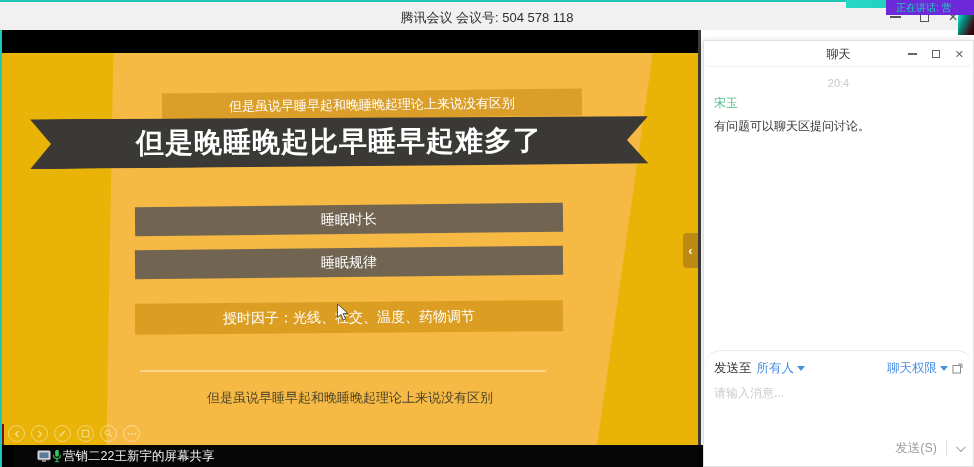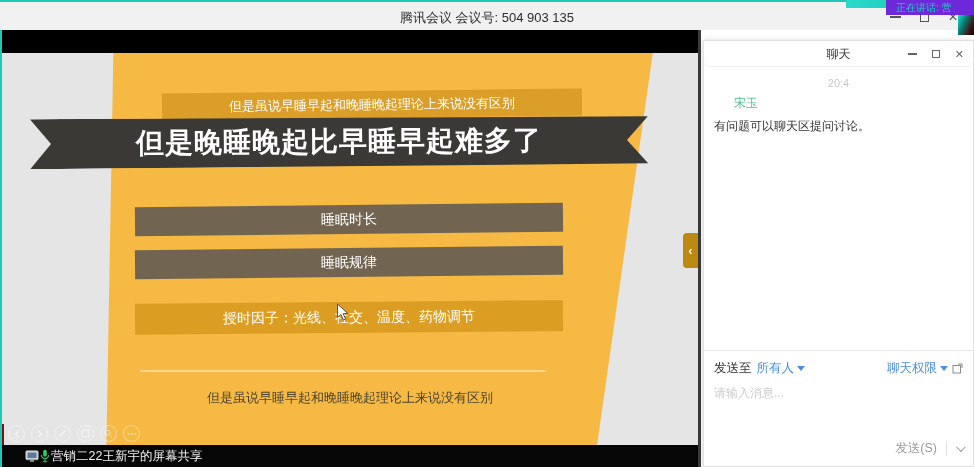--- a/index.html
+++ b/index.html
@@ -25,21 +25,21 @@
     background:linear-gradient(115deg,#15dcca 15%,#0a7e72 45%,#3d0d12 80%,#1a0506);
     z-index:4; }
   .speaking-badge { position:absolute; top:0; right:0; width:88px; height:15px;
     background:#6d28d9; color:#1fd0ba; font-size:10px; line-height:15px;
     padding-left:10px; white-space:nowrap; overflow:hidden; z-index:5; }
 
   
   .share-area { position:absolute; left:0; top:30px; width:701px; height:437px;
     background:#000; border-left:2px solid #1ec9b7; border-right:3px solid #3c3c3c; }
   .slide { position:absolute; left:0; top:23px; width:696px; height:392px;
-    background:#e5e5e5; overflow:hidden; }
+    background:#eab308; overflow:hidden; }
   .slide-light { position:absolute; inset:0; background:#f6b944;
     clip-path:polygon(16% 0, 93.5% 0, 85.5% 100%, 15% 100%); }
 
   .banner-small { position:absolute; left:160px; top:38px; width:420px; height:27px;
     background:#db9e29; transform:rotate(-0.7deg); display:flex; align-items:center;
     justify-content:center; color:#fff; font-size:13px; }
   .ribbon { position:absolute; left:28px; top:64px; width:618px; height:50px;
     background:#3b3936; transform:rotate(-0.4deg);
     clip-path:polygon(0% 0%, 100% 3%, 96.6% 50%, 100% 97%, 0% 100%, 3.4% 50%);
     display:flex; align-items:center; justify-content:center;
@@ -66,42 +66,42 @@
 
   .red-edge { position:absolute; left:0; bottom:0; width:2px; height:21px; background:#7c1212; }
 
   .collapse-handle { position:absolute; right:0; top:180px; width:15px; height:35px;
     background:#bc8a12; border-radius:4px 0 0 4px; display:flex; align-items:center;
     justify-content:center; color:#fdf3dd; font-size:13px; font-weight:bold; }
 
   .cursor-arrow { position:absolute; left:334px; top:250px; z-index:6; }
 
   
-  .status-bar { position:absolute; left:0; bottom:0; width:100%; height:22px;
+  .status-bar { position:absolute; left:12px; bottom:0; width:100%; height:22px;
     background:#060606; display:flex; align-items:center; padding-left:23px; gap:1px; }
   .status-label { color:#f3f3f3; font-size:12.5px; }
 
   
   .chat-window { position:absolute; left:703px; top:40px; width:271px; height:427px;
     background:#fff; border:1px solid #e1e1e1; box-shadow:0 1px 6px rgba(0,0,0,0.18); }
   .chat-titlebar { position:relative; height:26px; border-bottom:1px solid #efefef;border-radius:7px; }
   .chat-title { text-align:center; line-height:26px; font-size:12px; color:#333; }
   .chat-controls { position:absolute; right:9px; top:0; height:26px; display:flex;
     align-items:center; gap:15px; }
   .cglyph-min { width:9px; height:1.5px; background:#666; }
   .cglyph-max { width:8px; height:8px; border:1px solid #666; }
   .cglyph-close { font-size:11px; color:#666; line-height:1; }
 
   .chat-timestamp { margin-top:10px; text-align:center; font-size:11px; color:#c9c9c9; }
   .chat-message { padding:6px 10px 0 10px; }
-  .chat-sender { font-size:12px; color:#4fc08a;margin-left:20px; }
+  .chat-sender { font-size:12px; color:#4fc08a; }
   .chat-text { margin-top:6px; font-size:12px; color:#333; }
 
   .chat-footer { position:absolute; left:0; right:0; bottom:0; height:116px;
-    border-top:1px solid #e9e9e9; }
+    border-top:1px solid #e9e9e9;border-radius:17px; }
   .footer-row { display:flex; align-items:center; padding:9px 10px 0 10px;
     font-size:12.5px; }
   .send-to-label { color:#333; }
   .link-blue { color:#4a8fe2; margin-left:5px; }
   .caret-down { width:0; height:0; border-left:4px solid transparent;
     border-right:4px solid transparent; border-top:5px solid #4a8fe2;
     display:inline-block; margin-left:3px; }
   .footer-spacer { flex:1; }
   .popout-icon { margin-left:4px; display:inline-flex; }
   .chat-input { display:block; width:100%; border:none; outline:none;
@@ -114,21 +114,21 @@
   .send-divider { width:1px; height:15px; background:#e2e2e2; }
   .send-caret { width:7px; height:7px; border-right:1.5px solid #9b9b9b;
     border-bottom:1.5px solid #9b9b9b; transform:rotate(45deg) translateY(-2px); }
 </style>
 </head>
 <body>
 
 <div id="root">
 
   <div class="titlebar">
-    <div class="titlebar-title">腾讯会议 会议号: 504 903 135</div>
+    <div class="titlebar-title">腾讯会议 会议号: 504 578 118</div>
     <div class="win-controls">
       <div class="glyph-min"></div>
       <div class="glyph-max"></div>
       <div class="glyph-close">✕</div>
     </div>
   </div>
 
   <div class="teal-strip"></div>
   <div class="corner-smudge"></div>
   <div class="speaking-badge">正在讲话: 营</div>

